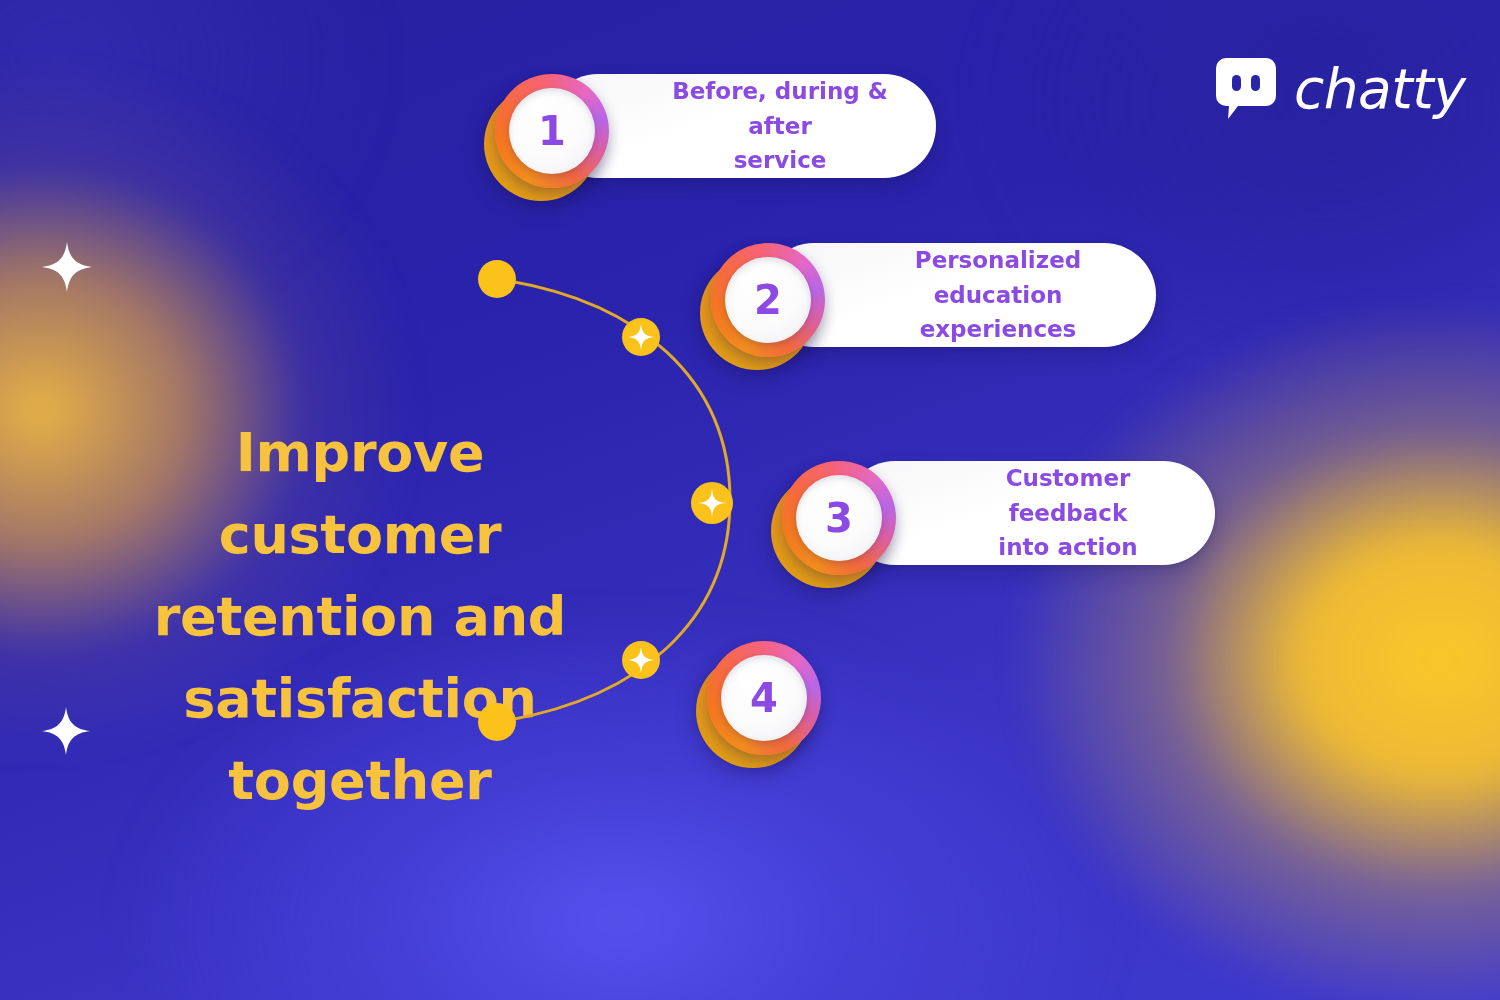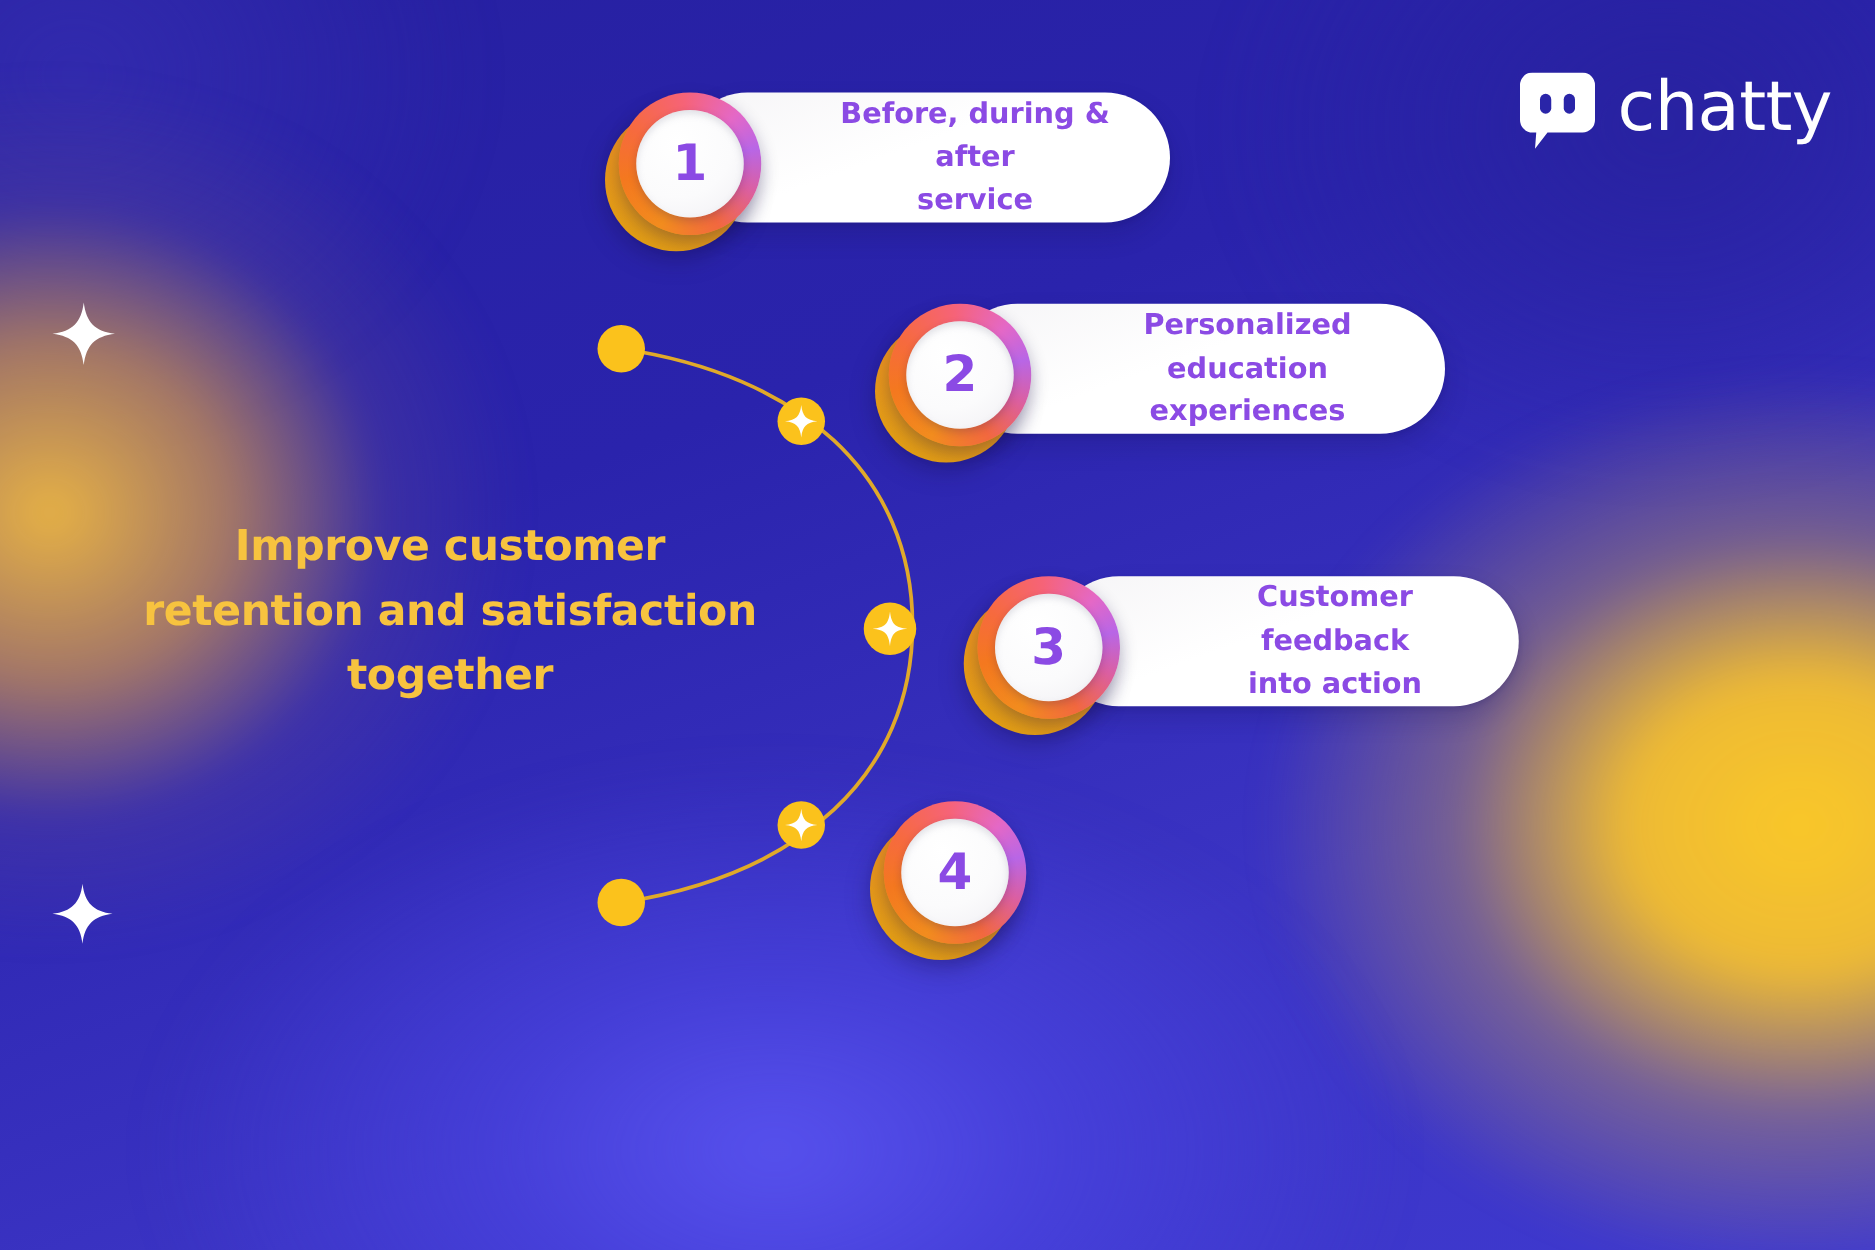--- a/index.html
+++ b/index.html
@@ -74,40 +74,40 @@
     filter: blur(20px);
   }
 
   
   .deco-spark { position: absolute; pointer-events: none; }
 
   
   .logo {
     position: absolute;
     left: 1216px; top: 58px;
-    display: flex; gap: 18px;
+    display: flex; align-items: center; gap: 18px; font-style: italic;
   }
   .logo-bubble { width: 60px; height: 62px; display: block; }
   .logo-word {
     color: #ffffff;
     font-size: 55px;
     font-weight: 400;
     letter-spacing: -0.5px;
     line-height: 1;
     font-family: "DejaVu Sans", sans-serif;
   }
 
   
   .headline {
     position: absolute;
     left: 105px; top: 412px;
     width: 510px;
     text-align: center;
     color: #f7c33f;
-    font-size: 34px;
+    font-size: 54px;
     font-weight: 700;
     line-height: 1.52;
     letter-spacing: -0.3px;
     font-family: "DejaVu Sans", sans-serif;
   }
 
   
   .arc-layer { position: absolute; left: 0; top: 0; width: 1500px; height: 1000px; }
 
   

